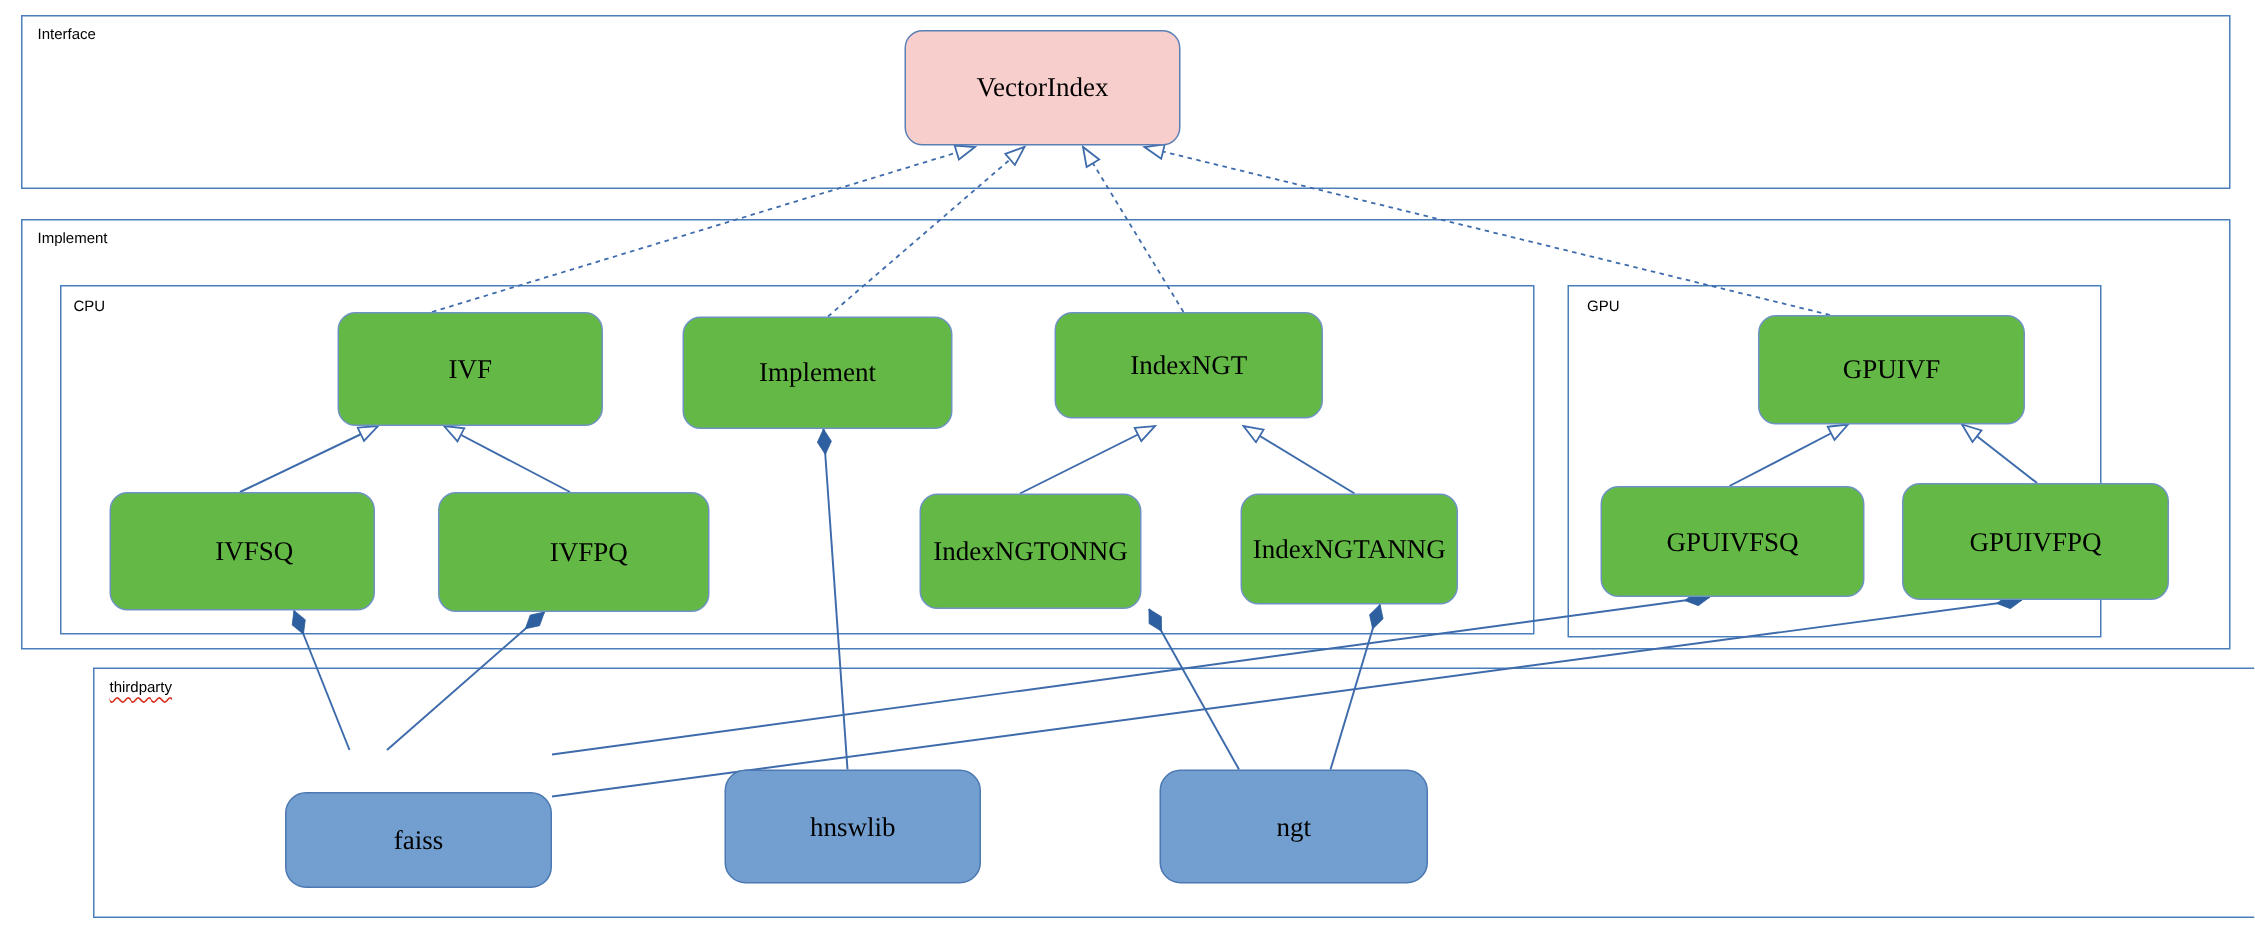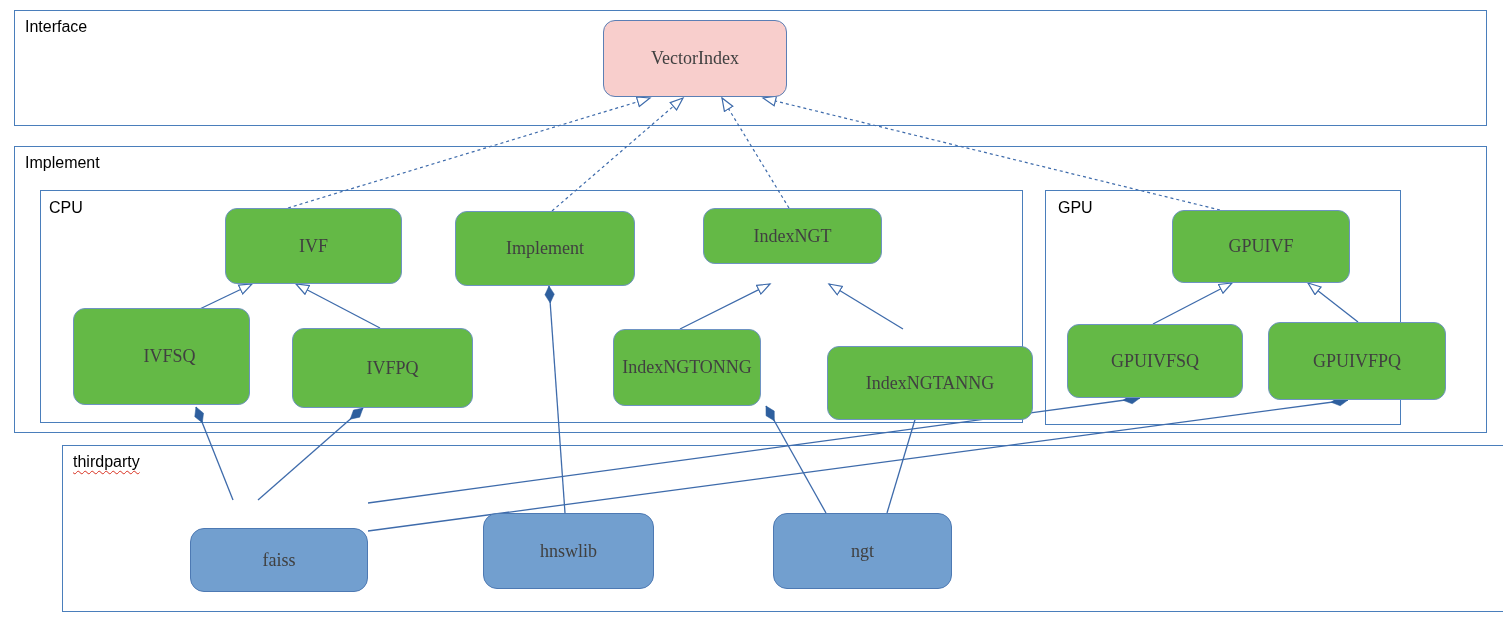--- a/index.html
+++ b/index.html
@@ -15,21 +15,21 @@
     position: absolute;
     border: 1.6px solid #4a7ebb;
     background: transparent;
     z-index: 1;
     box-sizing: border-box;
   }
   .ct-label {
     position: absolute;
     left: 10px;
     top: 7px;
-    font-size: 16px;
+    font-size: 10px;
     color: #000000;
     white-space: nowrap;
   }
   .misspelled {
     text-decoration: underline;
     text-decoration-style: wavy;
     text-decoration-color: #d83020;
     text-decoration-thickness: 1px;
     text-underline-offset: 3px;
   }
@@ -43,21 +43,21 @@
   .node {
     position: absolute;
     display: flex;
     align-items: center;
     justify-content: center;
     border-radius: 12px;
     box-sizing: border-box;
     z-index: 3;
     font-family: "Liberation Serif", "DejaVu Serif", serif;
     font-size: 18px;
-    color: #404040;
+    color: #000000;
     text-align: center;
   }
   .node.green { background: #64b946; border: 1.5px solid #6e93c3; }
   .node.pink  { background: #f8cecc; border: 1.5px solid #5b7fb5; }
   .node.blue  { background: #729fcf; border: 1.5px solid #4d79b3; border-radius: 14px; }
 </style>
 </head>
 <body>
 
 <div class="canvas">
@@ -118,37 +118,37 @@
   </div>
 
   <div class="node green" style="left:185px; top:208px; width:177px; height:76px;margin-left:40px;">
     <span>IVF</span>
   </div>
 
   <div class="node green" style="left:455px; top:211px; width:180px; height:75px;">
     <span>Implement</span>
   </div>
 
-  <div class="node green" style="left:703px; top:208px; width:179px; height:56px;text-align:right;">
+  <div class="node green" style="left:703px; top:208px; width:179px; height:71px;text-align:right;">
     <span>IndexNGT</span>
   </div>
 
-  <div class="node green" style="left:73px; top:308px; width:177px; height:97px;padding-left:16px;">
+  <div class="node green" style="left:73px; top:328px; width:177px; height:79px;padding-left:16px;">
     <span>IVFSQ</span>
   </div>
 
   <div class="node green" style="left:292px; top:328px; width:181px; height:80px;padding-left:20px;">
     <span>IVFPQ</span>
   </div>
 
   <div class="node green" style="left:613px; top:329px; width:148px; height:77px;">
     <span>IndexNGTONNG</span>
   </div>
 
-  <div class="node green" style="left:827px; top:329px; width:206px; height:74px;margin-top:17px;">
+  <div class="node green" style="left:827px; top:329px; width:145px; height:74px;">
     <span>IndexNGTANNG</span>
   </div>
 
   <div class="node green" style="left:1172px; top:210px; width:178px; height:73px;">
     <span>GPUIVF</span>
   </div>
 
   <div class="node green" style="left:1067px; top:324px; width:176px; height:74px;">
     <span>GPUIVFSQ</span>
   </div>

